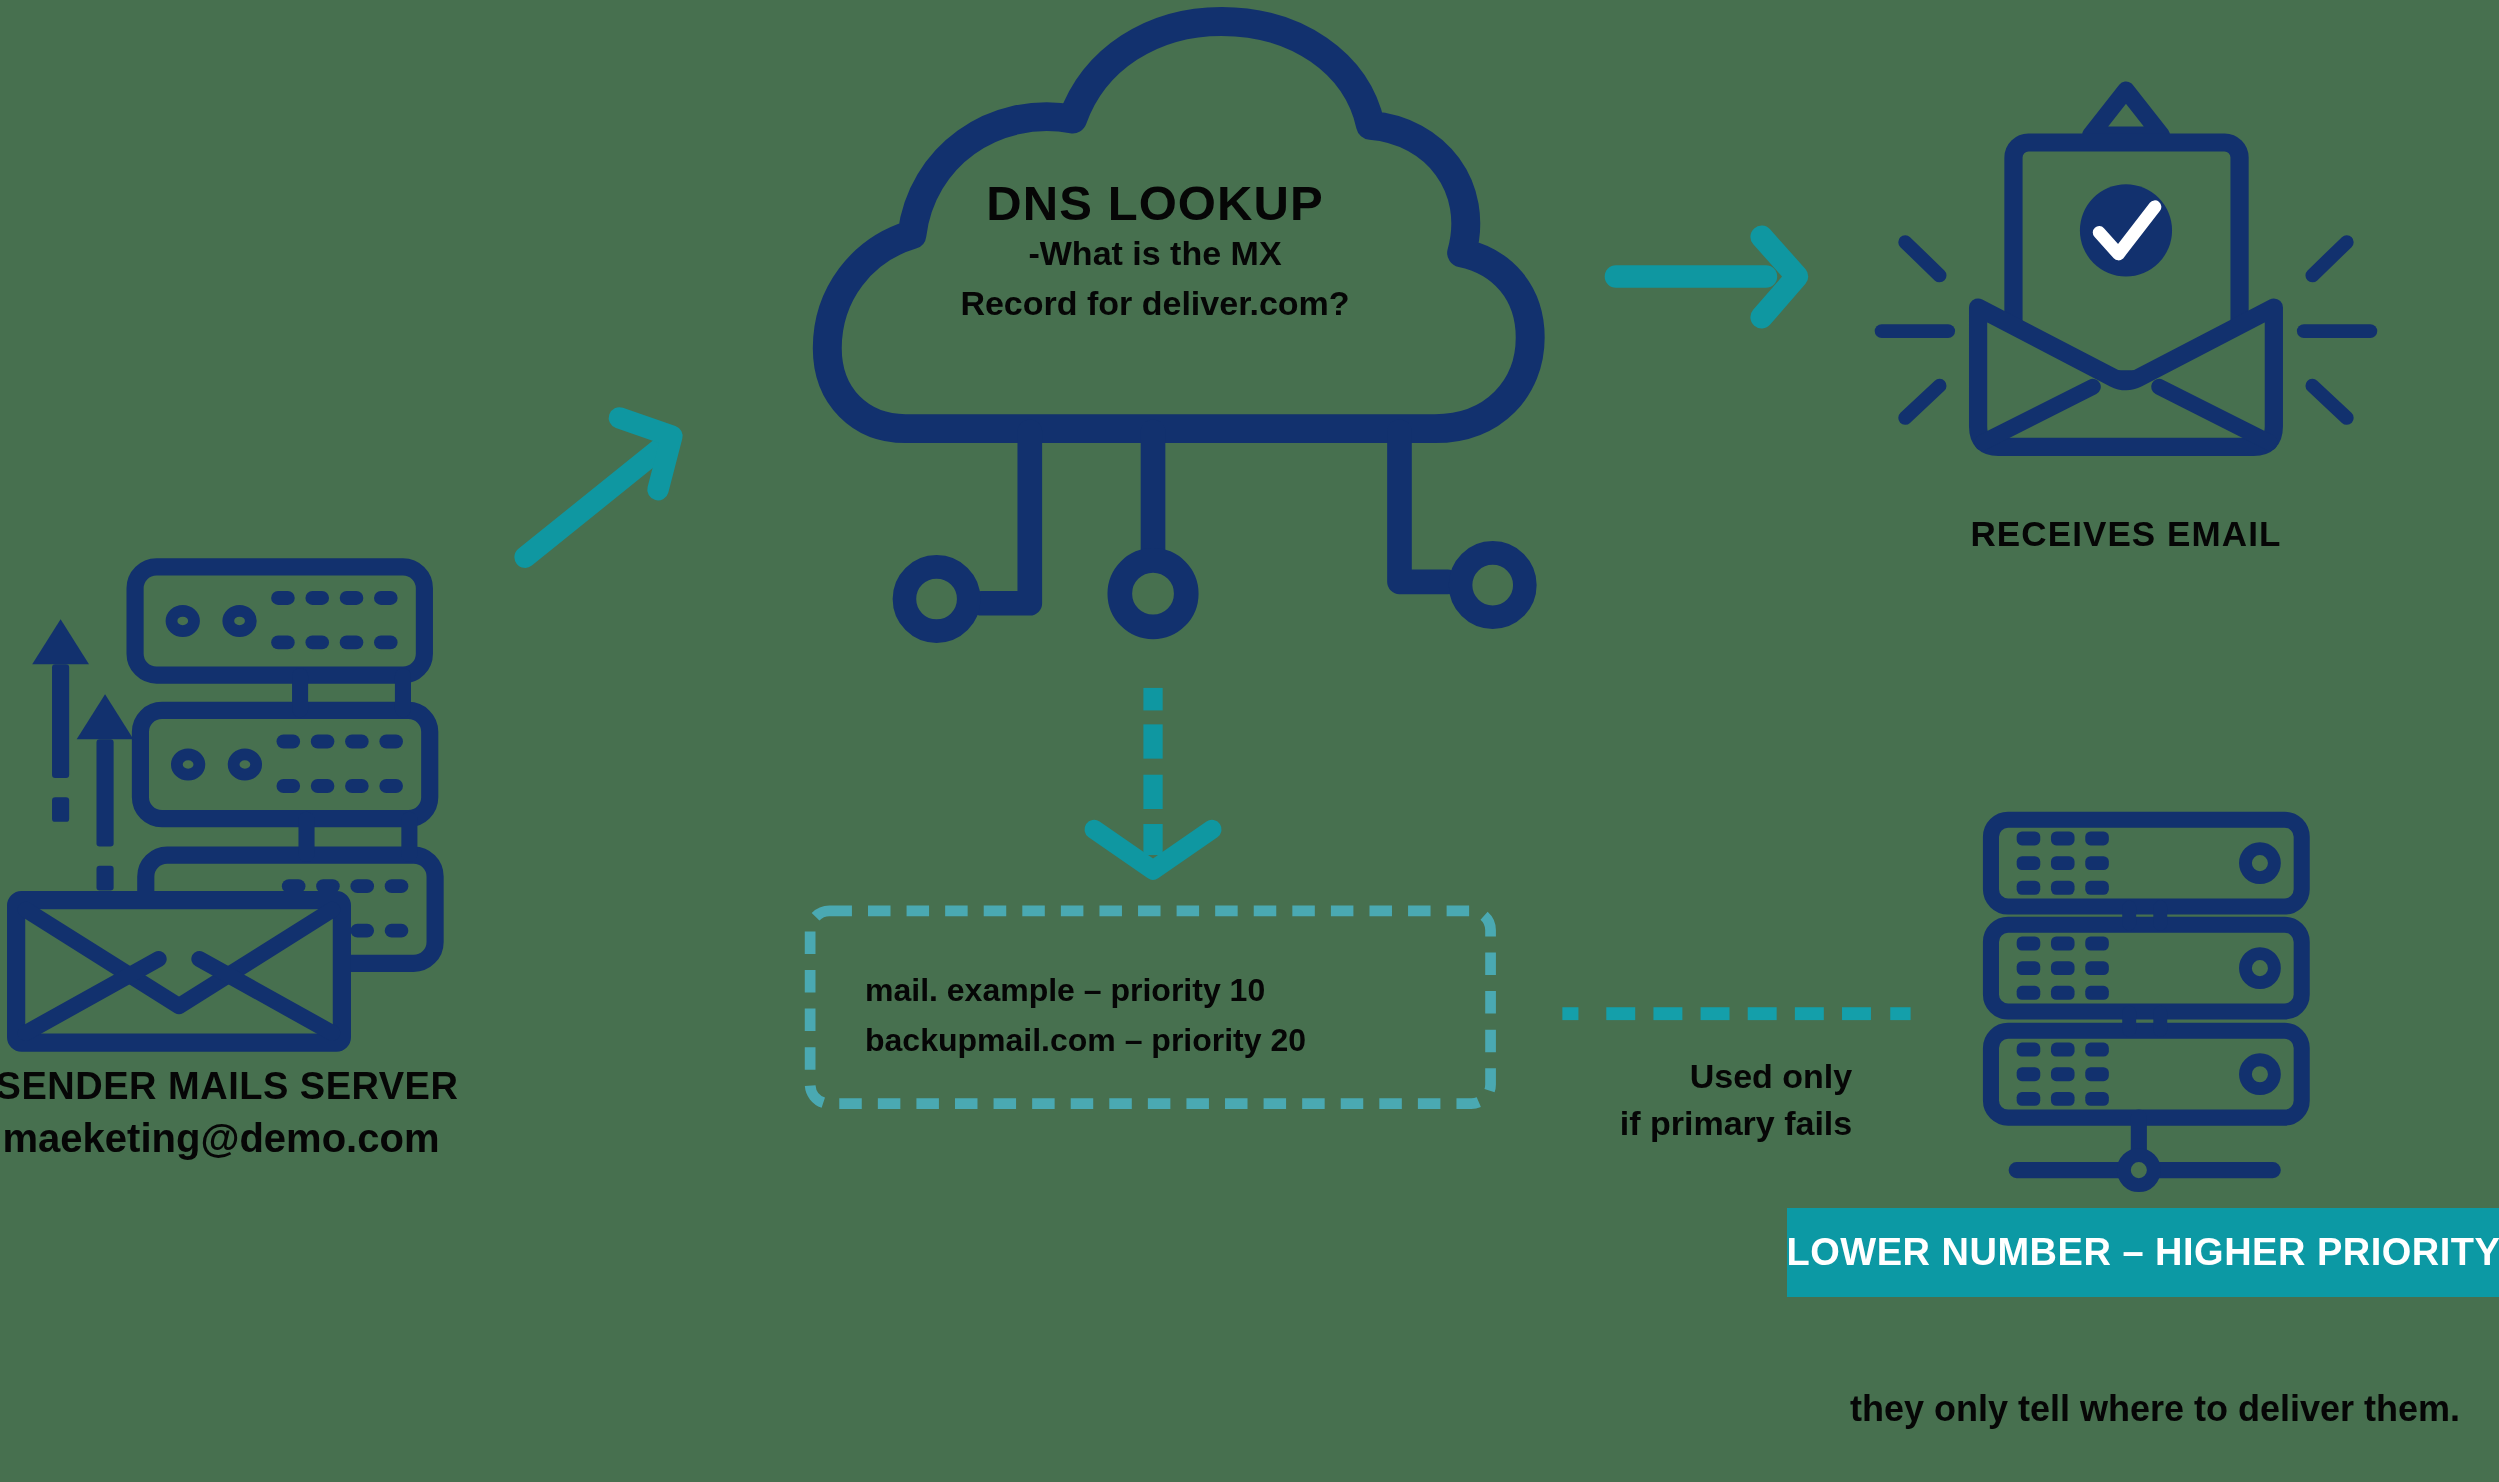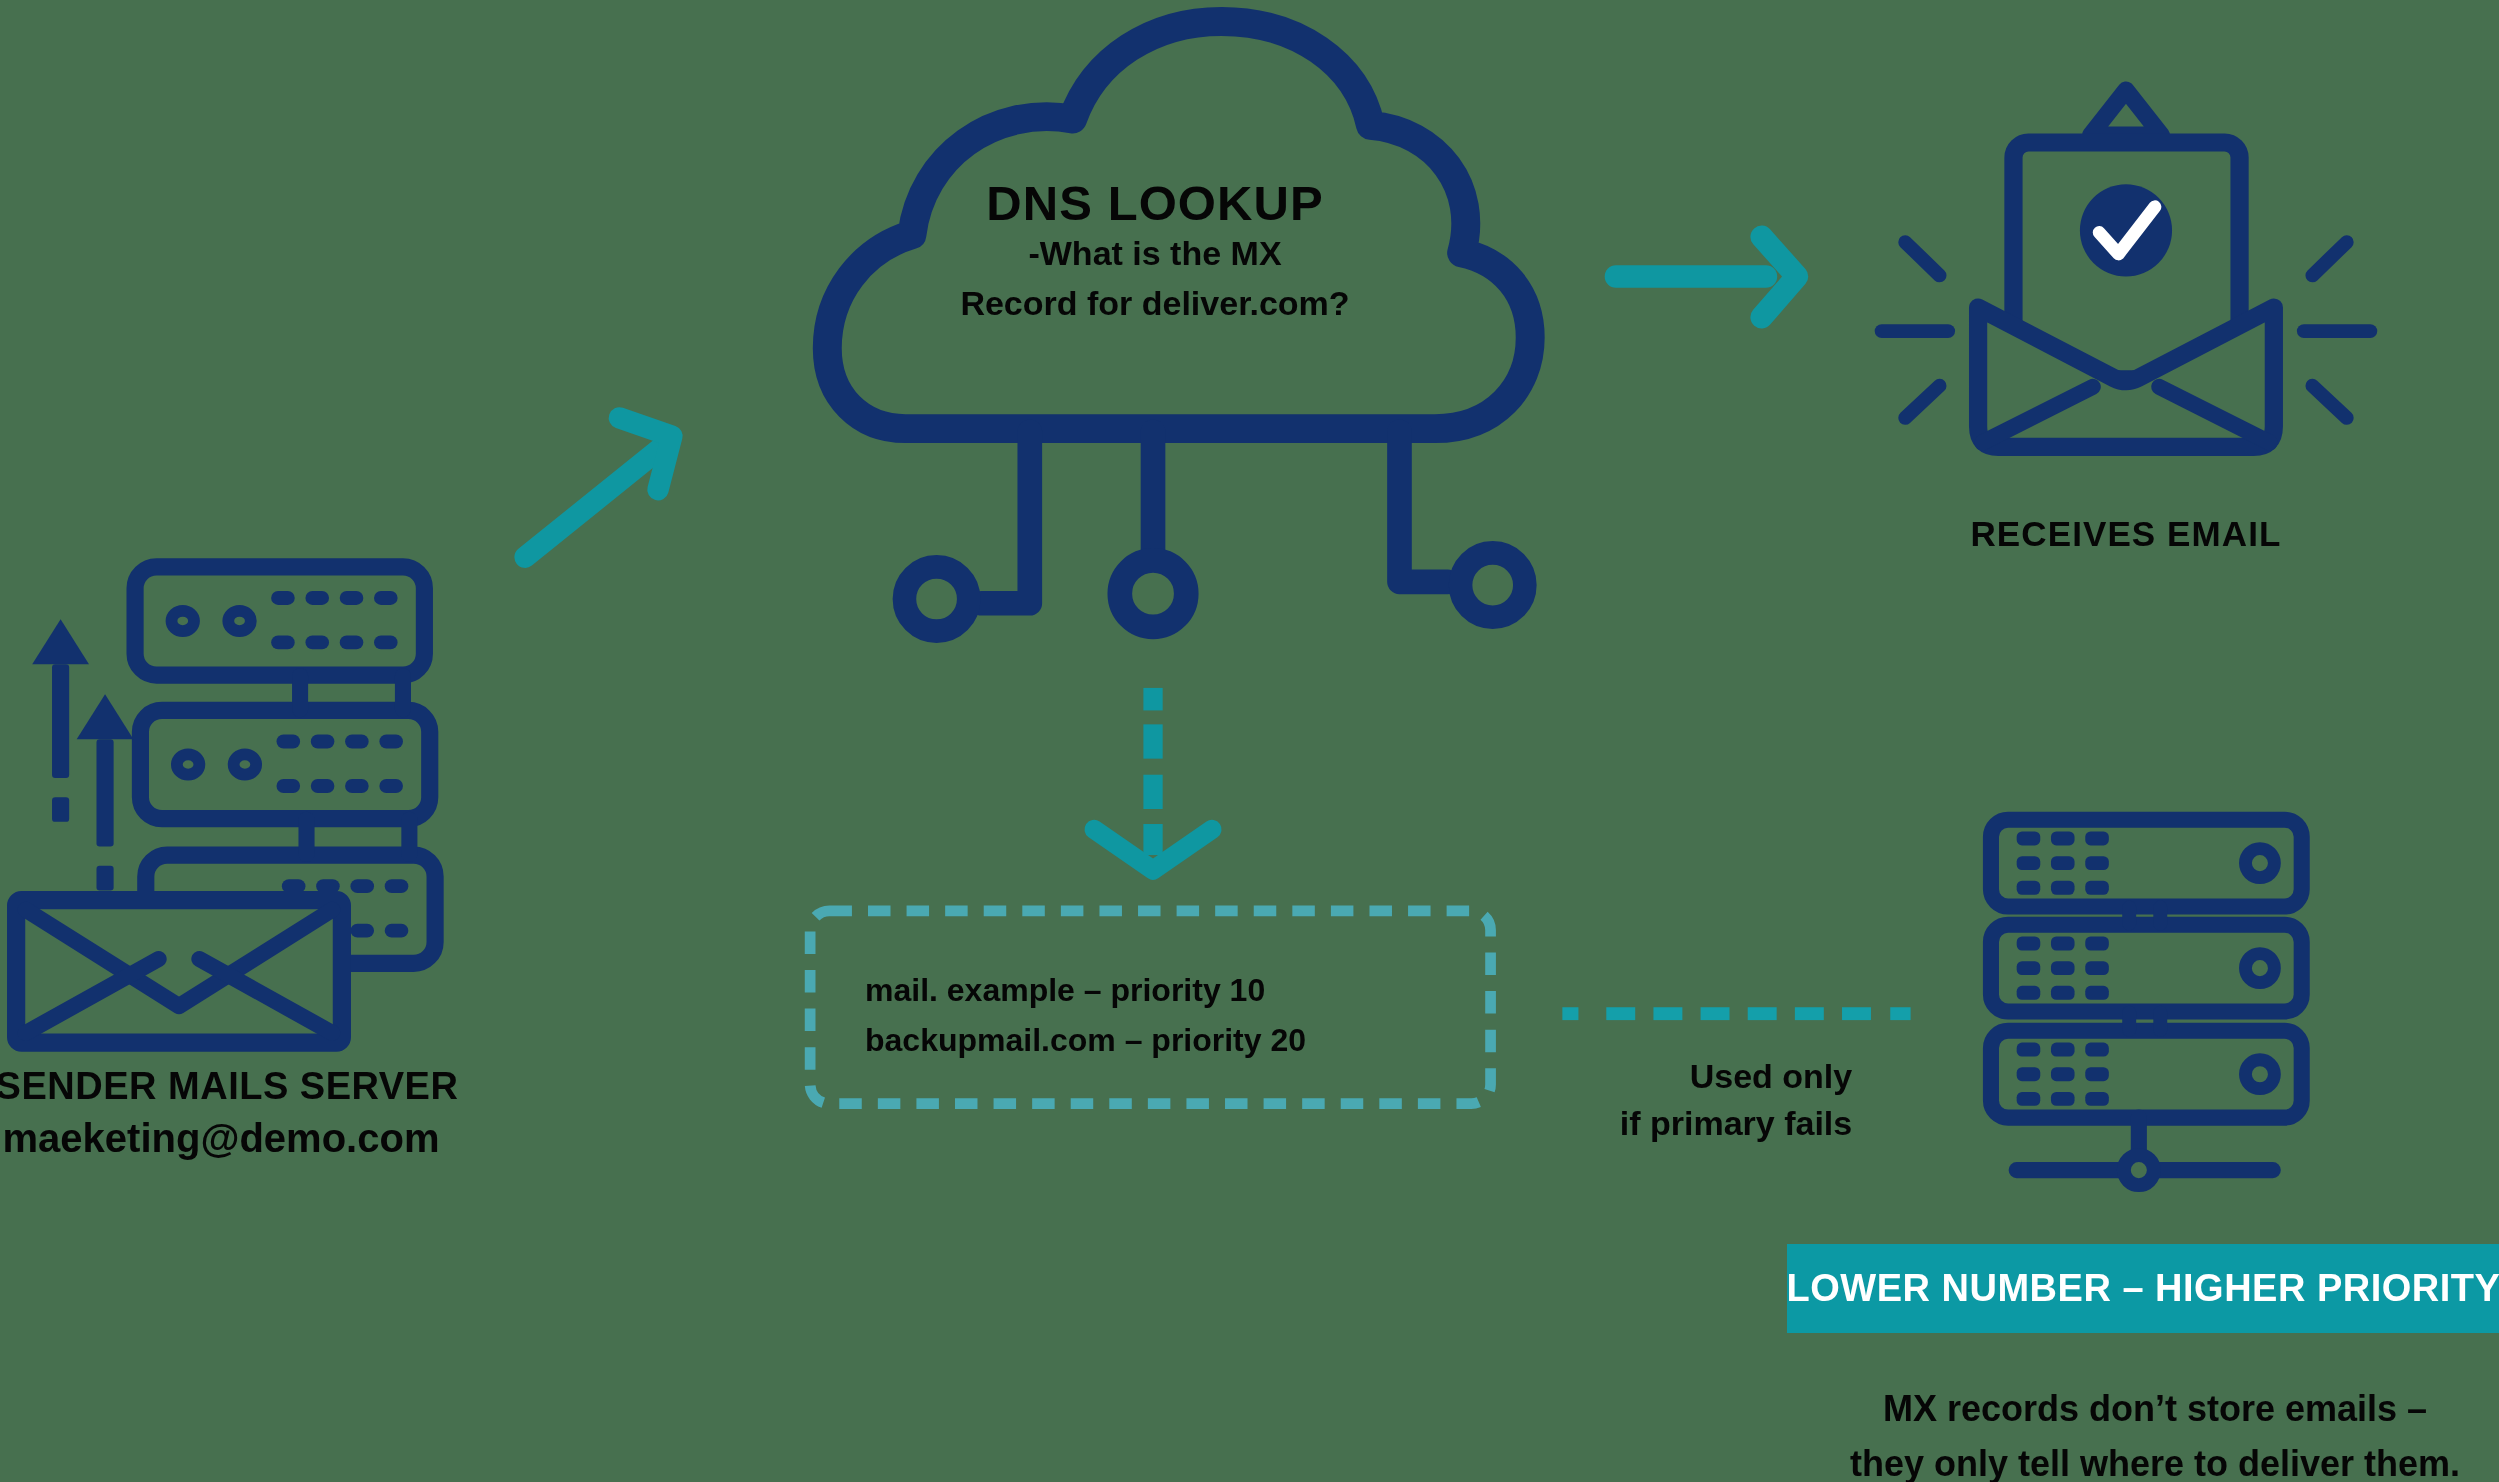--- a/index.html
+++ b/index.html
@@ -25,21 +25,21 @@
   .txt{position:absolute;white-space:nowrap;transform:translate(-50%,-50%);text-align:center;font-weight:700;}
   .txt-left{position:absolute;white-space:nowrap;transform:translate(0,-50%);text-align:left;font-weight:700;}
   .cloud-title{font-size:49px;letter-spacing:1.1px;}
   .cloud-sub{font-size:34px;}
   .sender-label{font-size:38px;letter-spacing:0.5px;}
   .sender-email{font-size:40px;}
   .receives-label{font-size:35px;letter-spacing:1.1px;}
   .box-line{font-size:32px;}
   .note-line{font-size:34px;line-height:47px;text-align:right;}
   .banner{
-    position:absolute;left:1787px;top:1244px;width:713px;height:89px;
+    position:absolute;left:1787px;top:1208px;width:713px;height:89px;
     background:var(--banner-bg,#0C99A4);
     display:flex;align-items:center;justify-content:center;
   }
   .banner span{color:var(--white,#FFFFFF);font-size:38px;font-weight:700;letter-spacing:0.5px;white-space:nowrap;}
   .footnote{
     position:absolute;left:2155px;top:1381px;transform:translateX(-50%);
     text-align:center;font-weight:700;font-size:36px;line-height:55px;white-space:nowrap;
   }
 </style>
 </head>
@@ -233,18 +233,17 @@
   <div class="txt" style="left:1736px;top:1100px;">
     <div class="note-line">Used only</div>
     <div class="note-line">if primary fails</div>
   </div>
 
   <div class="banner">
     <span>LOWER NUMBER – HIGHER PRIORITY</span>
   </div>
 
   <div class="footnote">
-    <div>MX records don’t store emails –</div>
     <div>they only tell where to deliver them.</div>
   </div>
 
 </div>
 
 
 </body></html>

